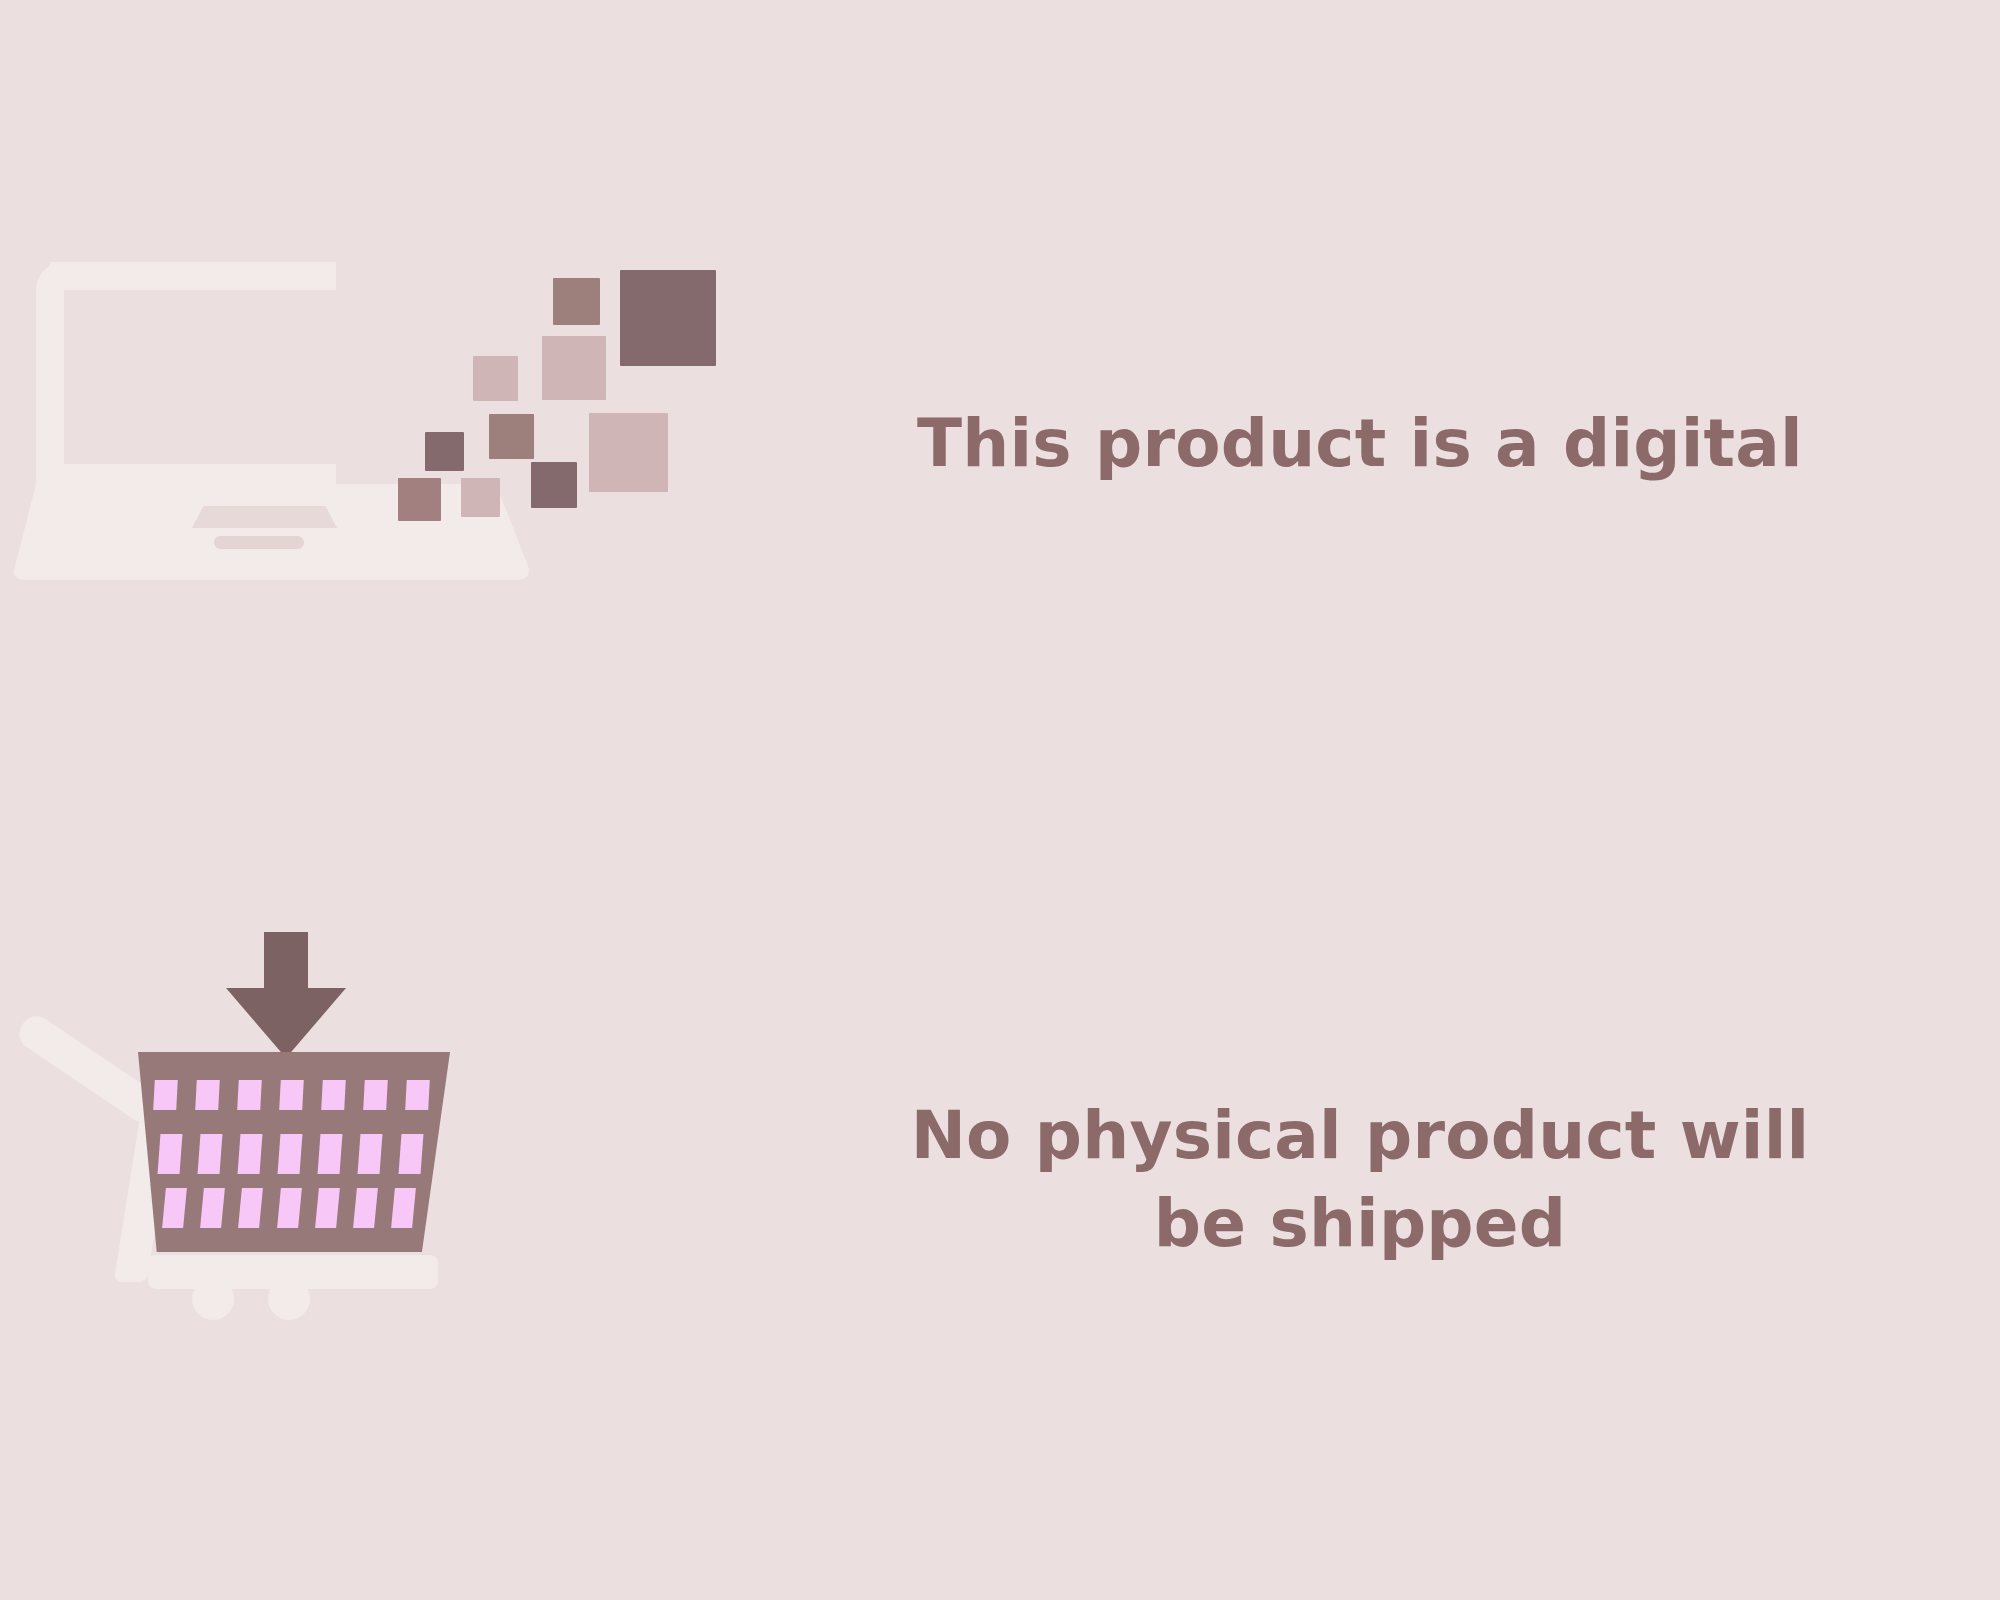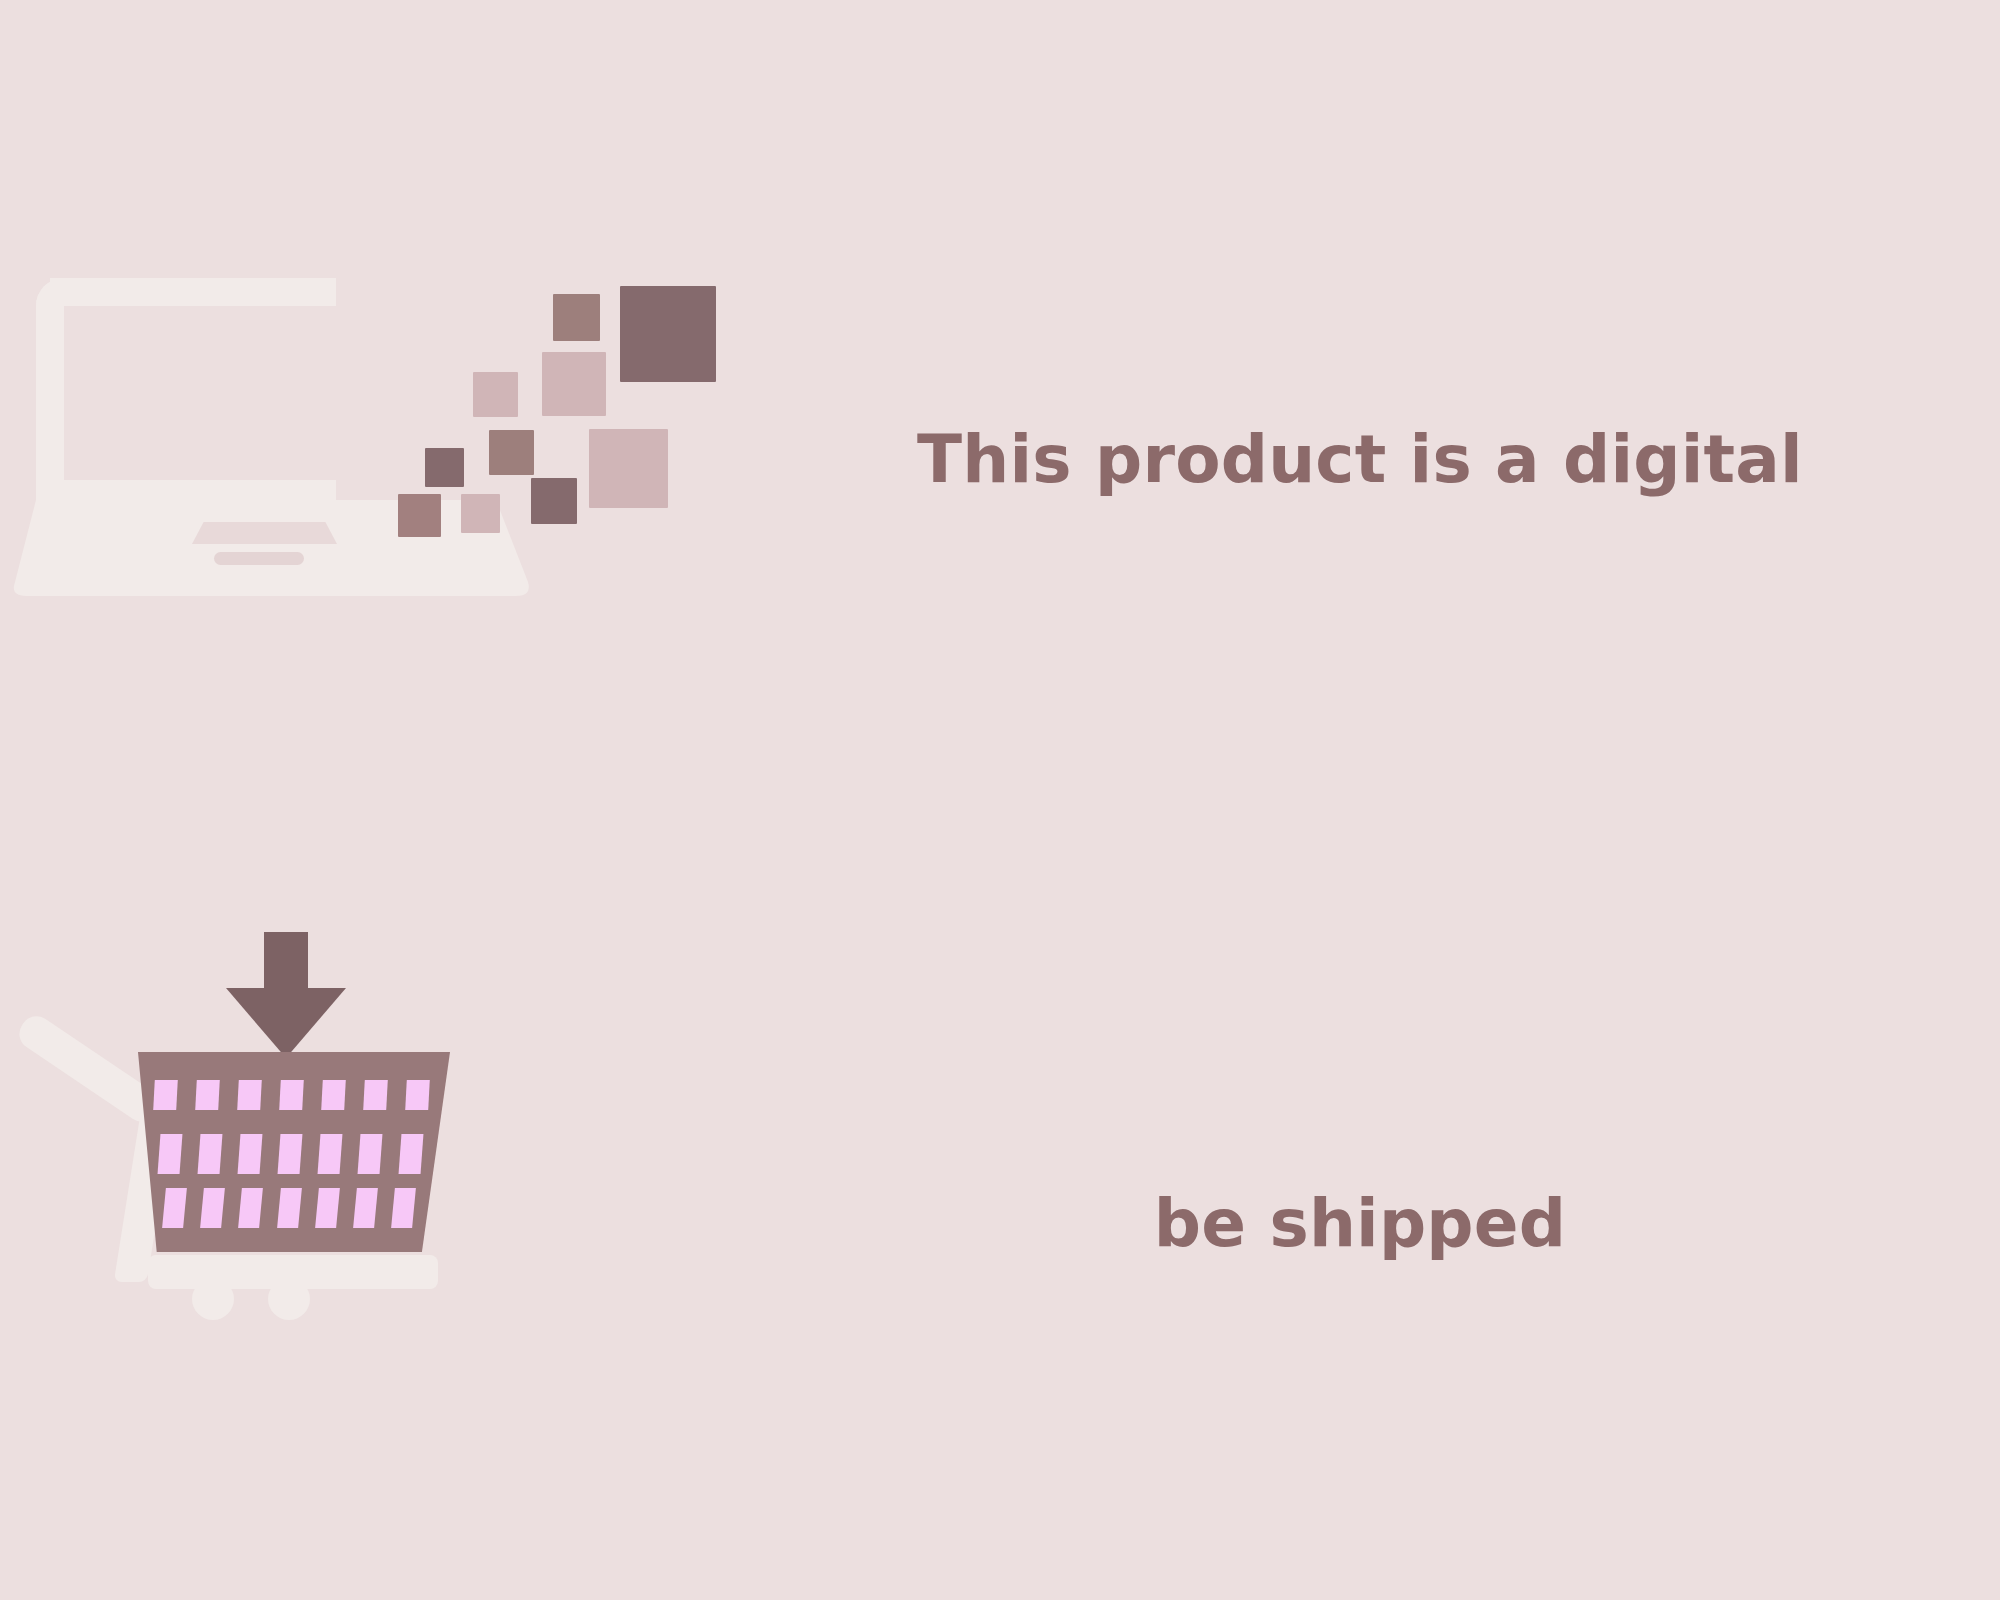--- a/index.html
+++ b/index.html
@@ -21,21 +21,21 @@
     background: var(--bg, #ecdfdf);
   }
 
   
   .info-row {
     position: absolute;
     display: flex;
     align-items: center;
     width: 2000px;
   }
-  #row-digital { top: 180px;  height: 560px; }
+  #row-digital { top: 164px;  height: 560px; }
   #row-shipping { top: 900px; height: 560px; }
 
   .icon-cell {
     position: relative;
     width: 780px;
     height: 560px;
     flex: 0 0 780px;
   }
   .text-cell {
     position: relative;
@@ -313,19 +313,20 @@
 
         <div class="cart-axle"></div>
         <div class="wheel w1"></div>
         <div class="wheel w2"></div>
 
       </div>
     </div>
 
     <div class="text-cell">
       <h2 class="headline" style="color: rgb(140, 106, 106);">
+        <span>No physical product will</span>
         <br>
         <span>be shipped</span>
       </h2>
     </div>
   </div>
 
 </div>
 
 </body></html>

